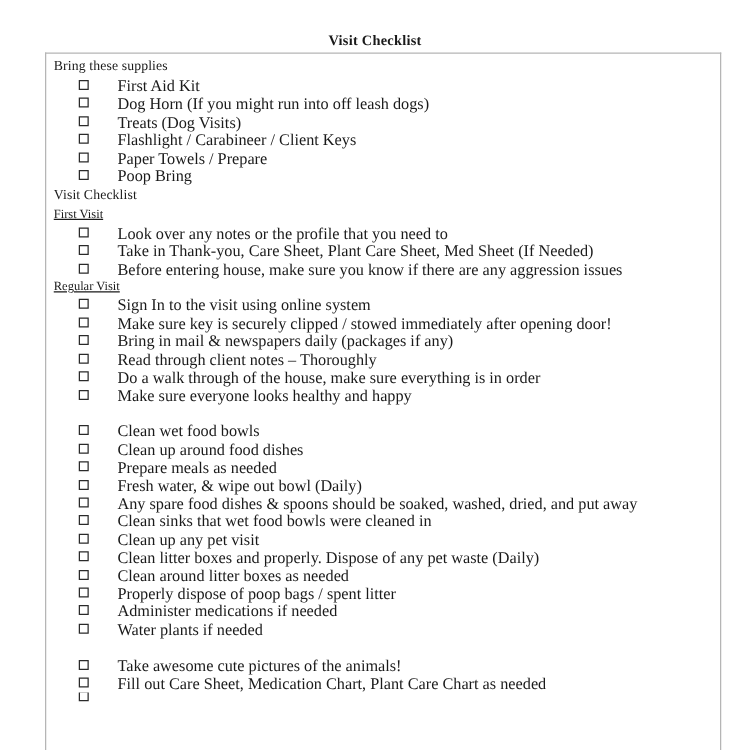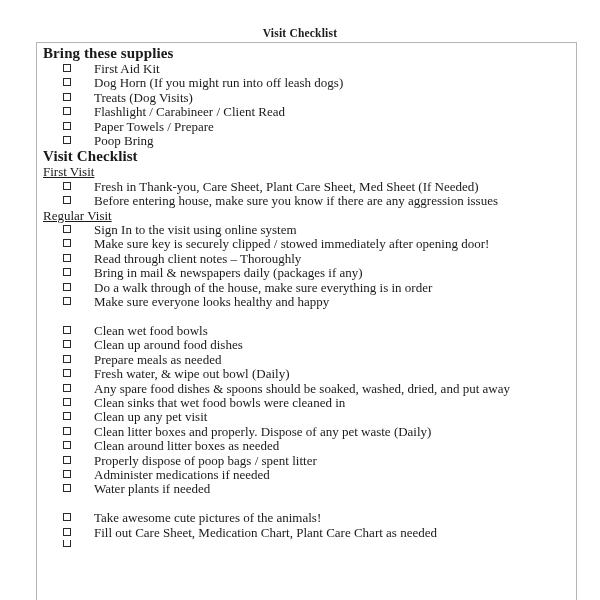--- a/index.html
+++ b/index.html
@@ -39,29 +39,29 @@
     width: 541px;
     height: 562px;
     box-sizing: border-box;
     border: 1px solid #b5b5b5;
     border-bottom: none;
     padding: 2px 6px 0 6px;
     overflow: hidden;
     background: #ffffff;
   }
   .section-heading {
-    font-size: 15px;
-    font-weight: bold;
+    font-size: 11px;
+    font-weight: normal;
     line-height: 17px;
     margin: 0 0 0 0;
     padding-left: 0px;
     letter-spacing: 0.1px;
   }
   .sub-heading {
-    font-size: 13px;
+    font-size: 10px;
     line-height: 14.4px;
     text-decoration: underline;
     text-underline-offset: 1px;
     padding-left: 0px;
     white-space: nowrap;
   }
   .check-list {
     list-style: none;
     margin: 0;
     padding: 0;
@@ -115,60 +115,64 @@
           <li class="check-item">
             <span class="checkbox"></span>
             <span class="item-label">Dog Horn (If you might run into off leash dogs)</span>
           </li>
           <li class="check-item">
             <span class="checkbox"></span>
             <span class="item-label">Treats (Dog Visits)</span>
           </li>
           <li class="check-item">
             <span class="checkbox"></span>
-            <span class="item-label">Flashlight / Carabineer / Client Read</span>
+            <span class="item-label">Flashlight / Carabineer / Client Keys</span>
           </li>
           <li class="check-item">
             <span class="checkbox"></span>
             <span class="item-label">Paper Towels / Prepare</span>
           </li>
           <li class="check-item">
             <span class="checkbox"></span>
             <span class="item-label">Poop Bring</span>
           </li>
         </ul>
         <div class="section-heading">Visit Checklist</div>
         <div class="sub-heading">First Visit</div>
         <ul class="check-list">
           <li class="check-item">
             <span class="checkbox"></span>
-            <span class="item-label">Fresh in Thank-you, Care Sheet, Plant Care Sheet, Med Sheet (If Needed)</span>
+            <span class="item-label">Look over any notes or the profile that you need to</span>
+          </li>
+          <li class="check-item">
+            <span class="checkbox"></span>
+            <span class="item-label">Take in Thank-you, Care Sheet, Plant Care Sheet, Med Sheet (If Needed)</span>
           </li>
           <li class="check-item">
             <span class="checkbox"></span>
             <span class="item-label">Before entering house, make sure you know if there are any aggression issues</span>
           </li>
         </ul>
         <div class="sub-heading">Regular Visit</div>
         <ul class="check-list">
           <li class="check-item">
             <span class="checkbox"></span>
             <span class="item-label">Sign In to the visit using online system</span>
           </li>
           <li class="check-item">
             <span class="checkbox"></span>
             <span class="item-label">Make sure key is securely clipped / stowed immediately after opening door!</span>
           </li>
           <li class="check-item">
             <span class="checkbox"></span>
+            <span class="item-label">Bring in mail &amp; newspapers daily (packages if any)</span>
+          </li>
+          <li class="check-item">
+            <span class="checkbox"></span>
             <span class="item-label">Read through client notes – Thoroughly</span>
-          </li>
-          <li class="check-item">
-            <span class="checkbox"></span>
-            <span class="item-label">Bring in mail &amp; newspapers daily (packages if any)</span>
           </li>
           <li class="check-item">
             <span class="checkbox"></span>
             <span class="item-label">Do a walk through of the house, make sure everything is in order</span>
           </li>
           <li class="check-item">
             <span class="checkbox"></span>
             <span class="item-label">Make sure everyone looks healthy and happy</span>
           </li>
         </ul>

